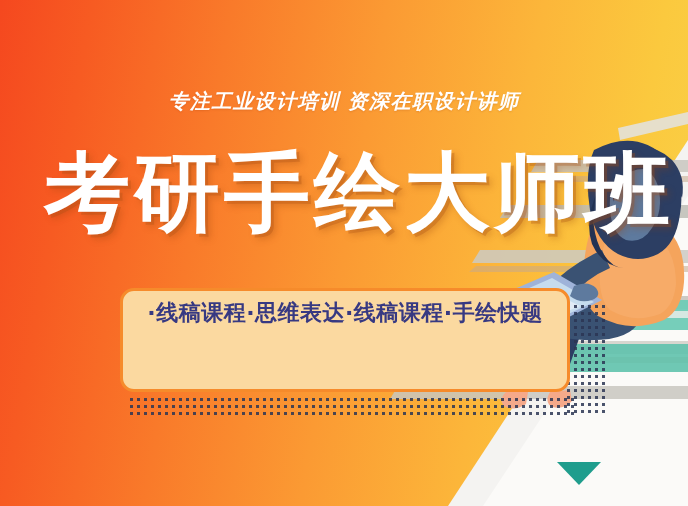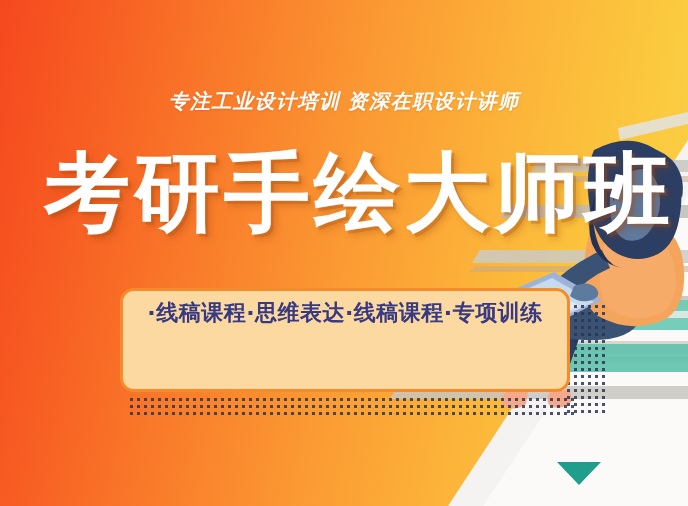--- a/index.html
+++ b/index.html
@@ -204,19 +204,19 @@
   <div class="dots dots-bottom"></div>
   <div class="dots dots-right"></div>
 
   <div class="feature-box">
     <div class="feature-row">
       <span class="feature-item">·线稿课程</span>
       <span class="feature-item">·思维表达</span>
     </div>
     <div class="feature-row">
       <span class="feature-item">·线稿课程</span>
-      <span class="feature-item">·专项训练</span>
+      <span class="feature-item">·手绘快题</span>
     </div>
   </div>
 
   <div class="triangle"></div>
 
 </div>
 
 </body></html>

